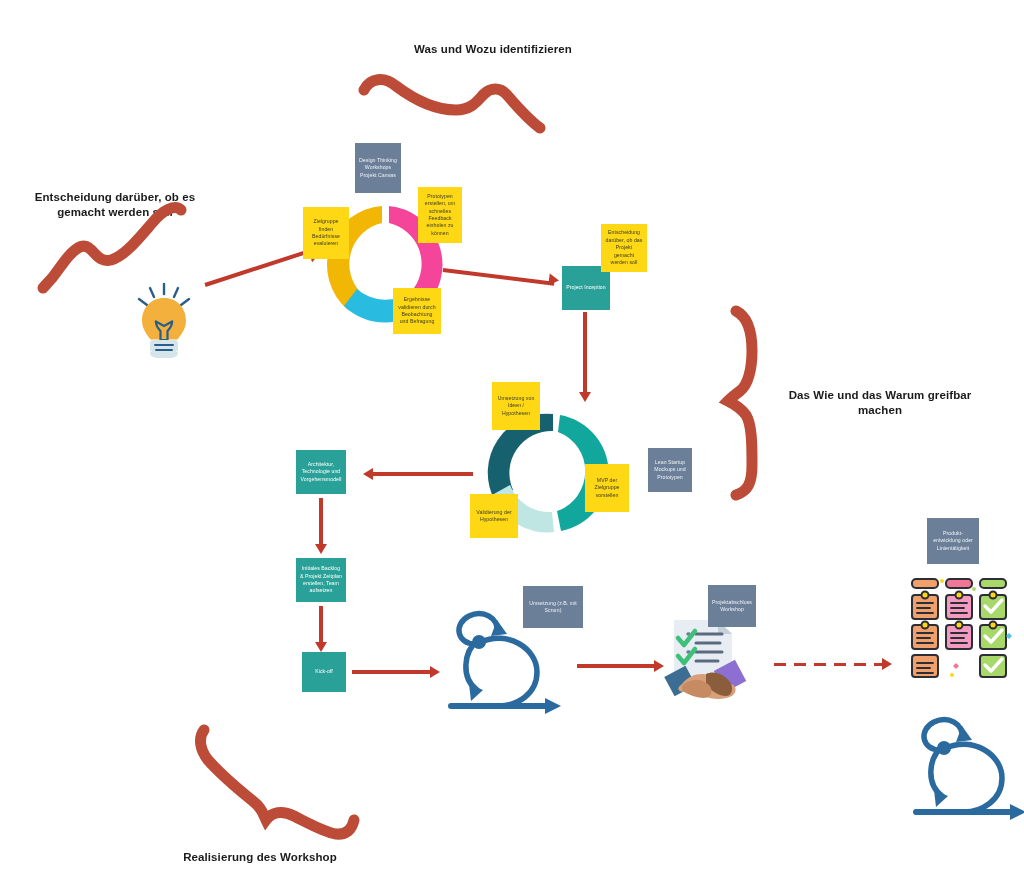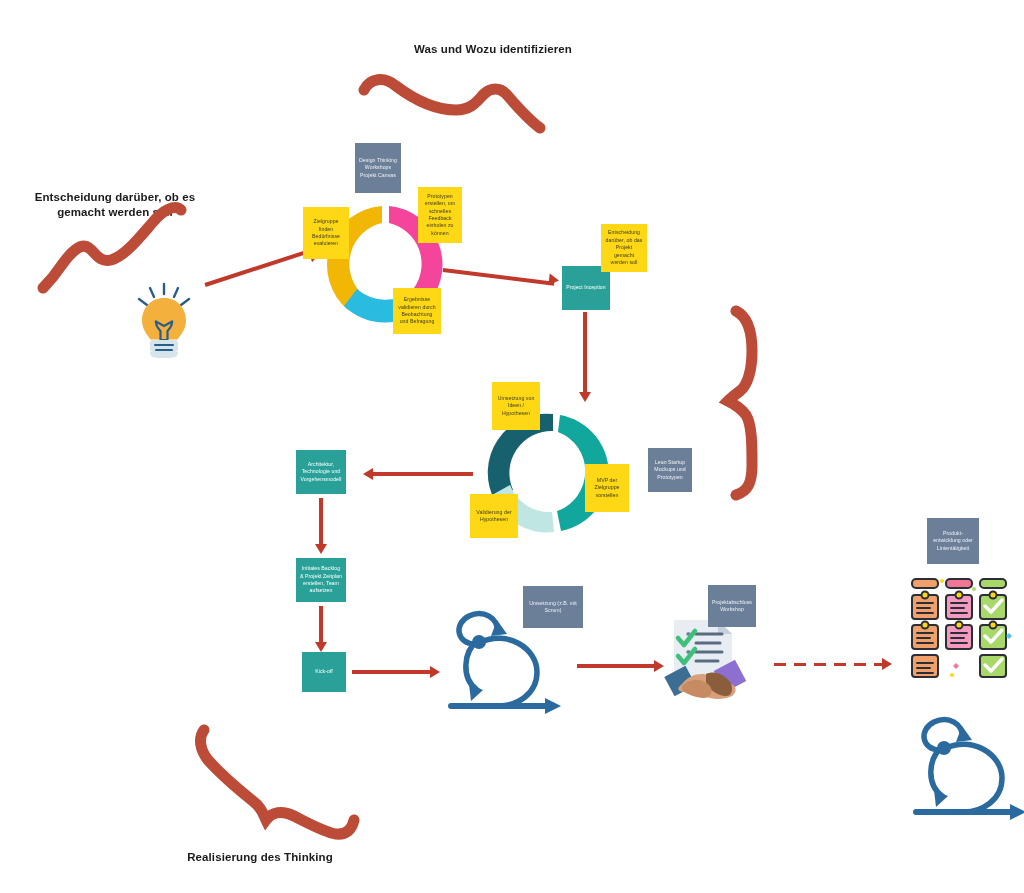--- a/index.html
+++ b/index.html
@@ -44,22 +44,23 @@
 </style>
 </head>
 <body>
 
 <div id="stage">
 
   <div class="section-label" style="left:378px;top:42px;width:230px;">Was und Wozu identifizieren</div>
 
   <div class="section-label" style="left:10px;top:190px;width:210px;">Entscheidung darüber, ob es gemacht werden soll</div>
 
-
-  <div class="section-label" style="left:150px;top:850px;width:220px;">Realisierung des Thinking</div>
+  <div class="section-label" style="left:780px;top:388px;width:200px;">Das Wie und das Warum greifbar machen</div>
+
+  <div class="section-label" style="left:150px;top:850px;width:220px;">Realisierung des Workshop</div>
 
   <svg class="abs" style="left:350px;top:70px;" width="230" height="70">
     <path d="M14,20 C20,8 34,6 46,16 C62,28 82,40 106,40 C122,40 128,30 134,24
              C140,18 150,16 158,26 C170,40 182,52 190,58" stroke="#BC4B38" stroke-width="11" fill="none" stroke-linecap="round"></path>
   </svg>
 
   <svg class="abs" style="left:35px;top:200px;" width="160" height="100">
     <path d="M146,10 C140,4 128,10 118,22 C104,38 90,56 76,60
              C64,63 60,52 54,48 C46,42 36,52 26,66 C18,78 12,84 8,88" stroke="#BC4B38" stroke-width="11" fill="none" stroke-linecap="round"></path>
   </svg>

